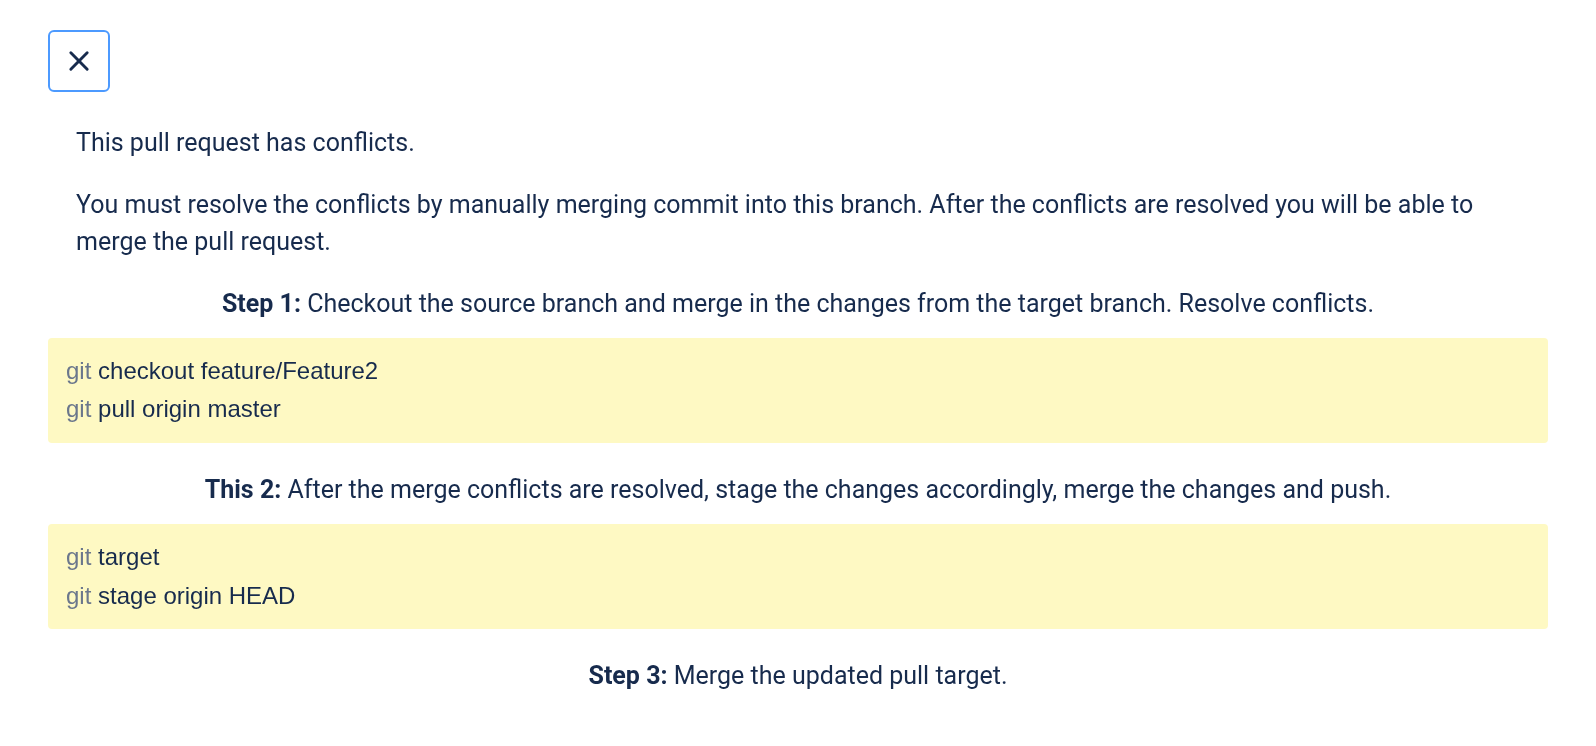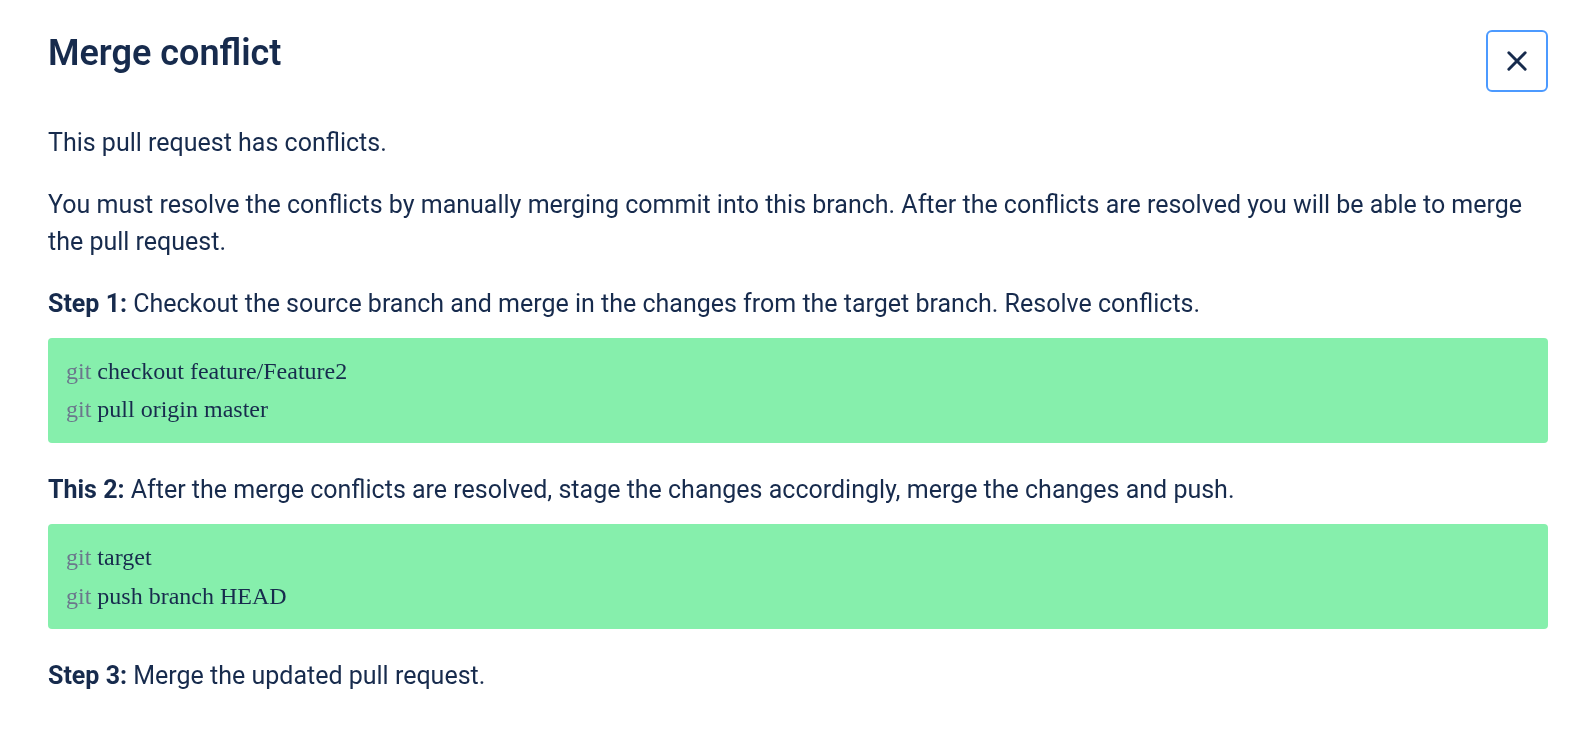--- a/index.html
+++ b/index.html
@@ -39,64 +39,65 @@
     }
     .close-button svg {
       width: 28px;
       height: 28px;
     }
     .paragraph {
       font-size: 25px;
       line-height: 1.5;
       color: #172B4D;
       margin-bottom: 24px;
+      margin-left: 28px;
     }
     .step-line {
       font-size: 25px;
       line-height: 1.5;
       color: #172B4D;
       margin-bottom: 16px;
+      text-align: center;
     }
     .step-label {
       font-weight: 700;
     }
     .code-block {
-      background: #86efac;
+      background: #fef9c3;
       border-radius: 4px;
       padding: 14px 18px;
-      font-family: Liberation Serif, serif;
+      font-family: Liberation Sans, sans-serif;
       font-size: 24px;
       line-height: 1.6;
       color: #172B4D;
       margin-bottom: 28px;
       white-space: pre;
     }
     .code-keyword {
       color: #6B778C;
     }
   </style>
 </head>
 <body>
 
 <div class="dialog-header">
-  <h1 class="dialog-title">Merge conflict</h1>
   <div class="close-button">
     <svg viewBox="0 0 24 24" fill="none" stroke="#172B4D" stroke-width="2.5" stroke-linecap="round">
       <line x1="5" y1="5" x2="19" y2="19"></line>
       <line x1="19" y1="5" x2="5" y2="19"></line>
     </svg>
   </div>
 </div>
 
 <p class="paragraph">This pull request has conflicts.</p>
 <p class="paragraph">You must resolve the conflicts by manually merging commit into this branch. After the conflicts are resolved you will be able to merge the pull request.</p>
 
 <p class="step-line"><span class="step-label">Step 1:</span><span> Checkout the source branch and merge in the changes from the target branch. Resolve conflicts.</span></p>
 
 <div class="code-block"><span class="code-keyword">git</span><span> checkout feature/Feature2</span>
 <span class="code-keyword">git</span><span> pull origin master</span></div>
 
 <p class="step-line"><span class="step-label">This 2:</span><span> After the merge conflicts are resolved, stage the changes accordingly, merge the changes and push.</span></p>
 
 <div class="code-block"><span class="code-keyword">git</span><span> target</span>
-<span class="code-keyword">git</span><span> push branch HEAD</span></div>
+<span class="code-keyword">git</span><span> stage origin HEAD</span></div>
 
-<p class="step-line"><span class="step-label">Step 3:</span><span> Merge the updated pull request.</span></p>
+<p class="step-line"><span class="step-label">Step 3:</span><span> Merge the updated pull target.</span></p>
 
 </body></html>

